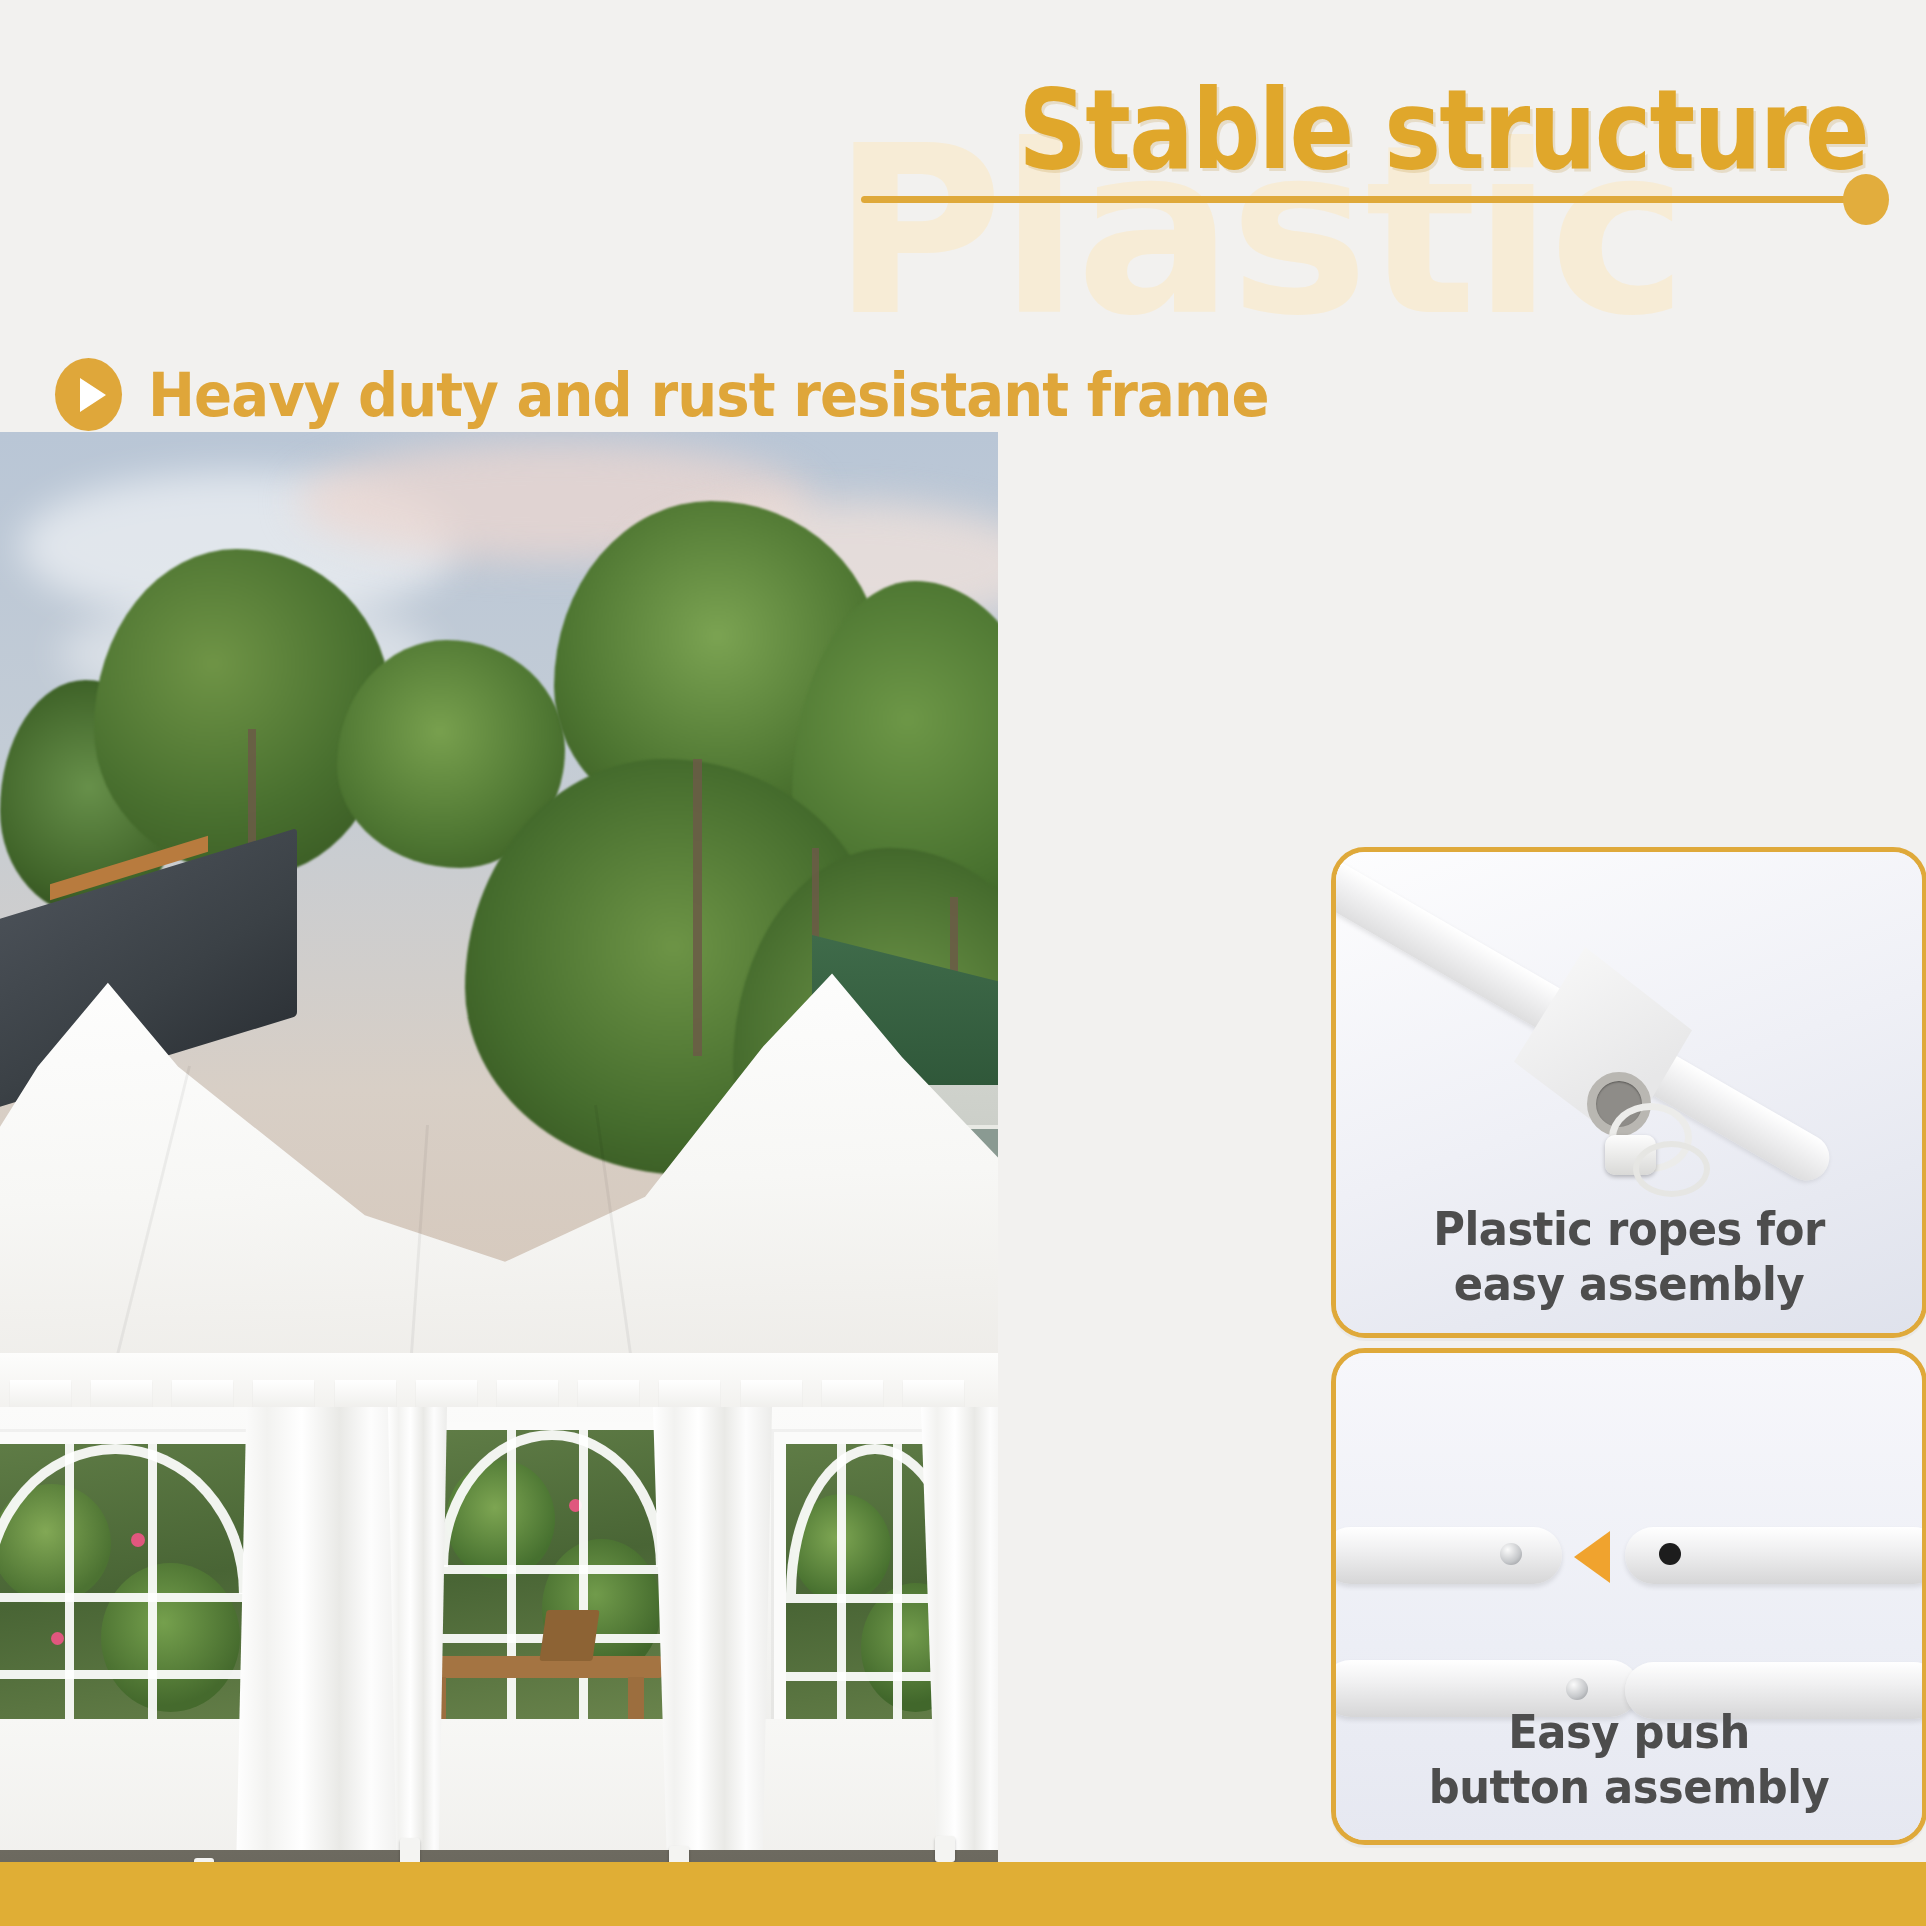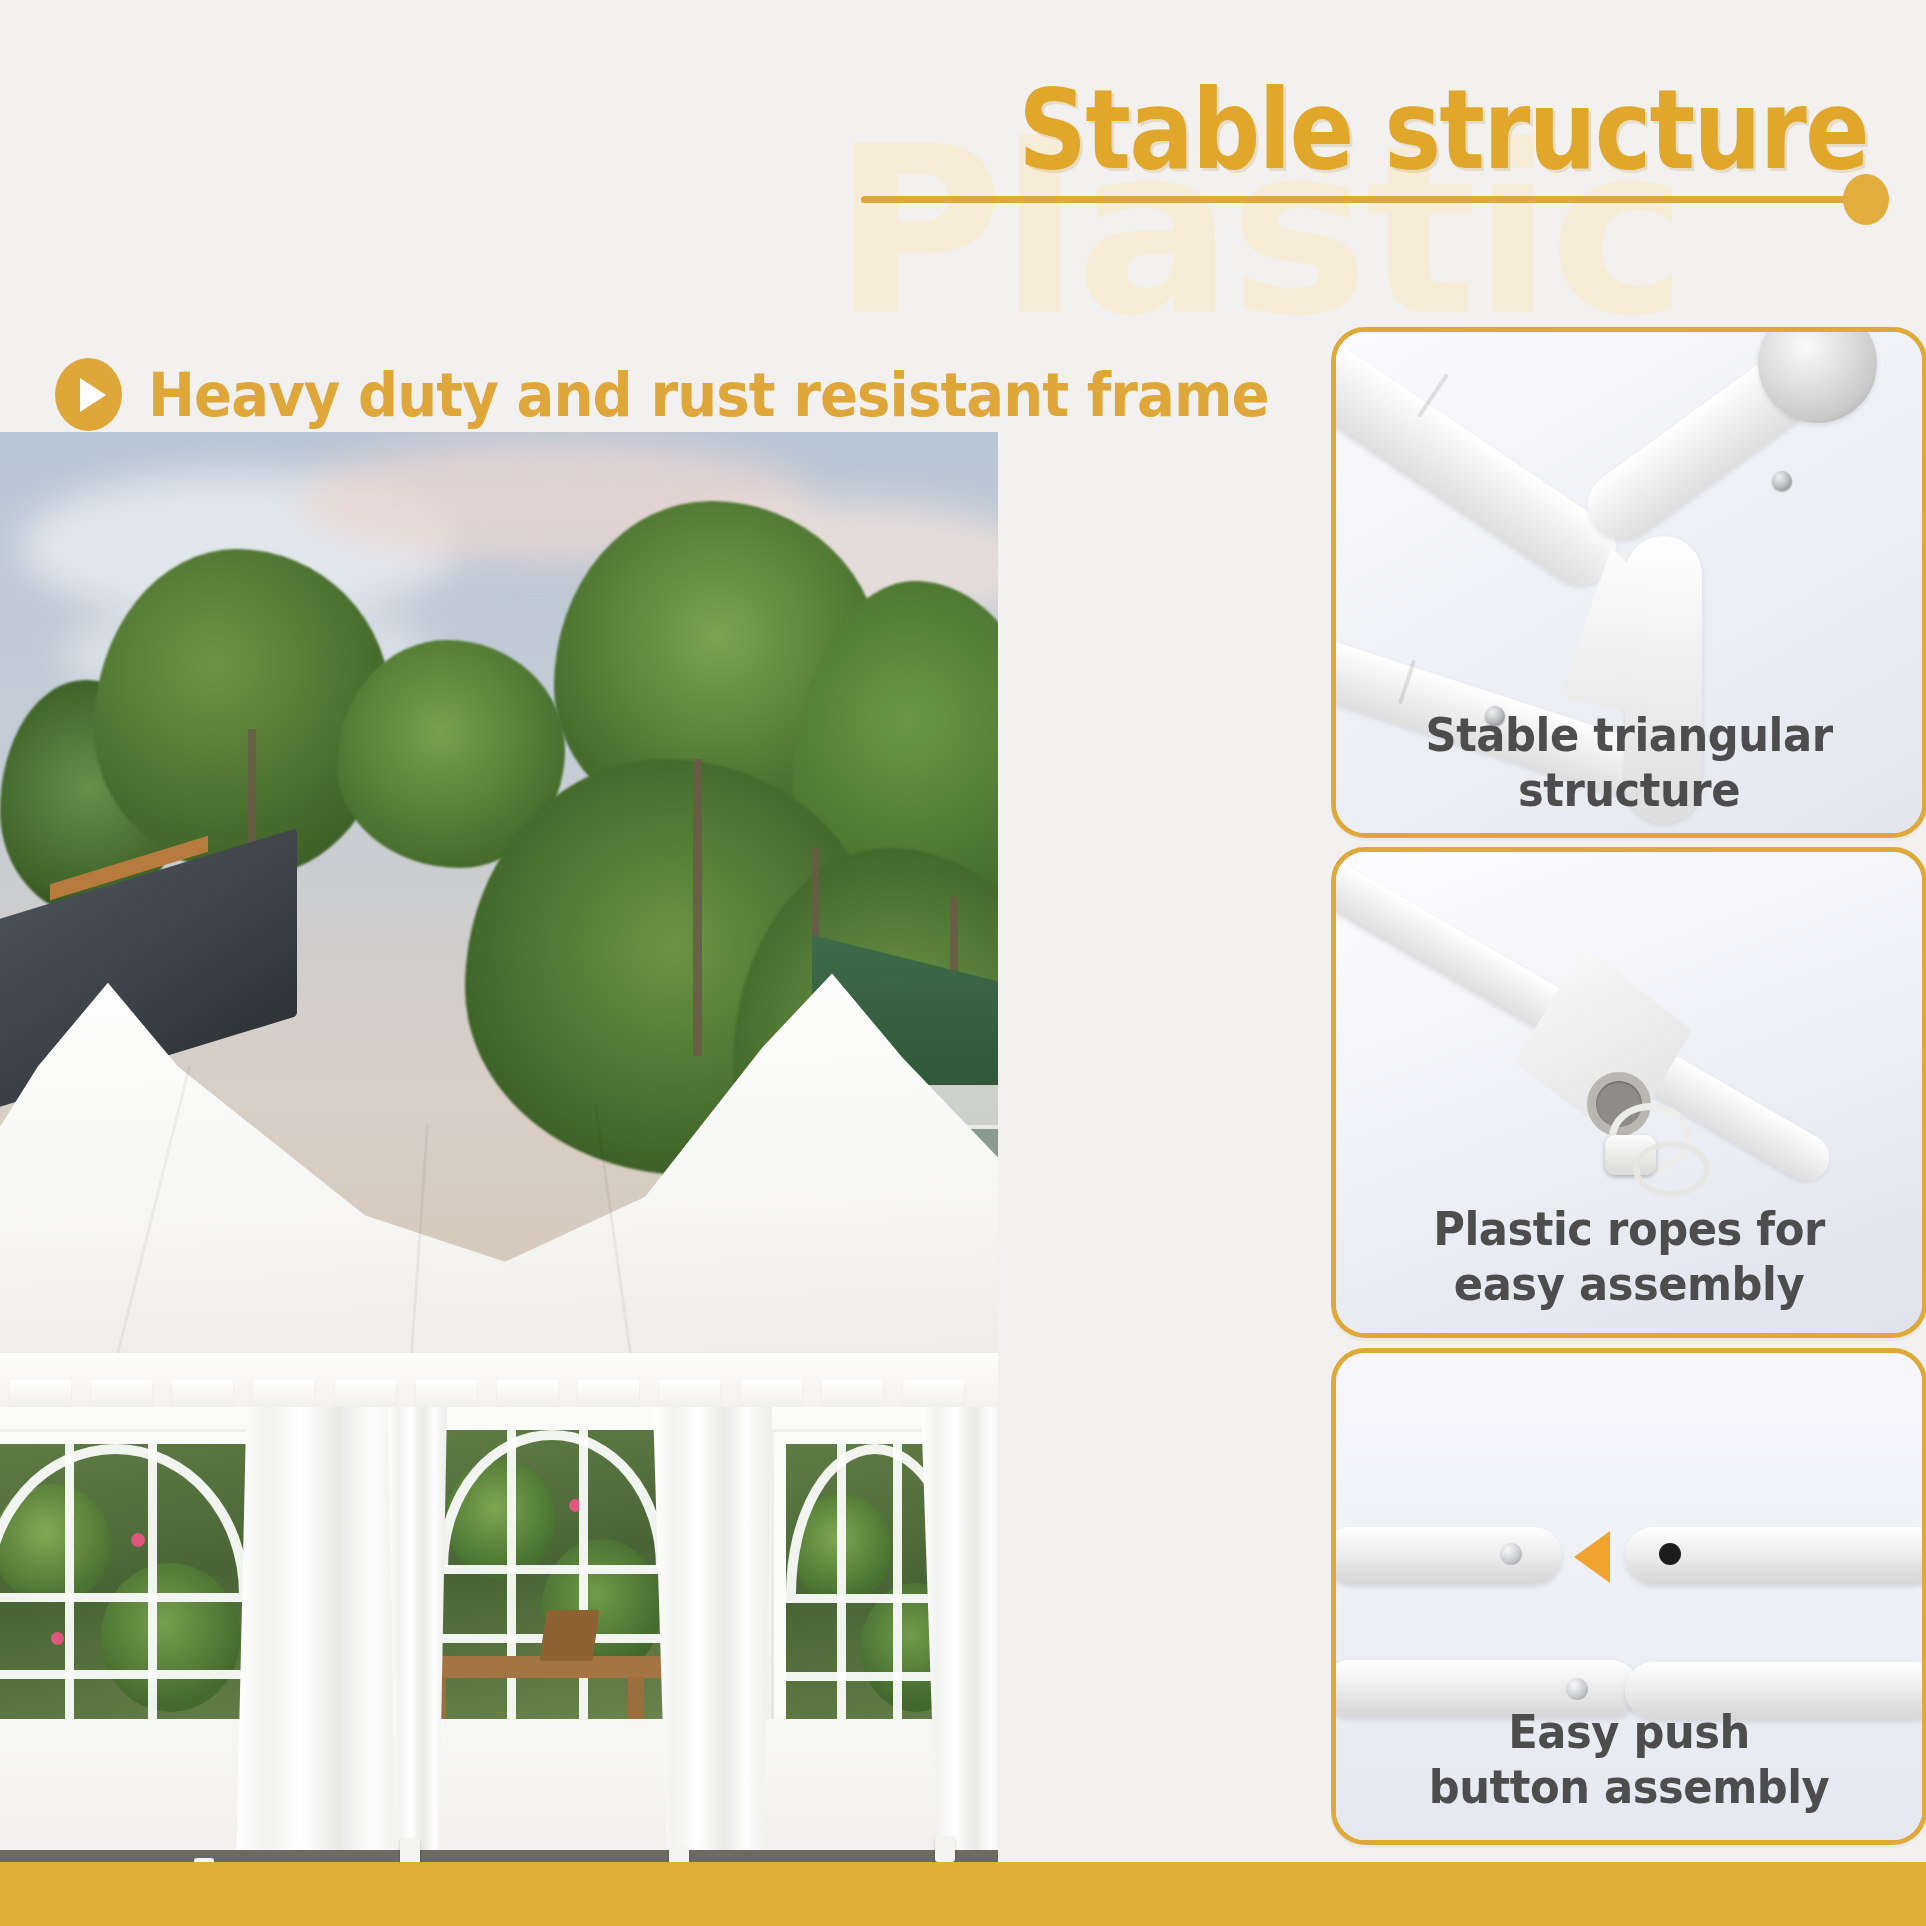--- a/index.html
+++ b/index.html
@@ -415,39 +415,20 @@
     <div class="curtain" style="left:653px;top:975px;width:119px;height:465px;clip-path:polygon(0 0,100% 0,92% 100%,12% 100%);"></div>
     <div class="curtain" style="left:921px;top:975px;width:89px;height:455px;clip-path:polygon(0 0,100% 0,100% 100%,18% 100%);"></div>
 
     <div class="ground"></div>
     <div class="pole-base" style="left:400px;top:1406px;"></div>
     <div class="pole-base" style="left:669px;top:1414px;"></div>
     <div class="pole-base" style="left:935px;top:1404px;"></div>
     <div class="pole-base" style="left:194px;top:1426px;"></div>
   </div>
 
-  <div class="card card-1">
-    <div class="card-photo">
-      <div class="j-bg"></div>
-      <div class="tube" style="left:-59px;top:-30px;width:426px;height:71px;transform:rotate(34deg);transform-origin:left top;"></div>
-      <div class="tube" style="left:238px;top:166px;width:297px;height:69px;transform:rotate(-36deg);transform-origin:left top;"></div>
-      <div class="tube" style="left:-40px;top:297px;width:376px;height:59px;transform:rotate(18deg);transform-origin:left top;"></div>
-      <div class="tube" style="left:289px;top:204px;width:77px;height:287px;border-radius:40px;"></div>
-      <div class="gusset" style="left:224px;top:216px;width:85px;height:168px;clip-path:polygon(60% 0,100% 18%,100% 100%,0 88%);opacity:.96;"></div>
-      <div class="tube-ring" style="left:95px;top:38px;width:4px;height:51px;transform:rotate(34deg);"></div>
-      <div class="tube-ring" style="left:69px;top:327px;width:4px;height:46px;transform:rotate(18deg);"></div>
-      <div class="screw" style="left:436px;top:139px;"></div>
-      <div class="screw" style="left:149px;top:374px;"></div>
-      <div class="tube" style="left:422px;top:-28px;width:119px;height:119px;border-radius:50%;background:radial-gradient(circle at 40% 35%,#fbfbfb,#c9c9ca 70%,#9a9a9b 100%);"></div>
-    </div>
-    <div class="card-cap">
-      <div>Stable triangular</div>
-      <div>structure</div>
-    </div>
-  </div>
 
   <div class="card card-3">
     <div class="card-photo">
       <div class="p-bg"></div>
       <div class="ppole" style="left:-14px;top:174px;width:240px;"></div>
       <div class="pbtn" style="left:164px;top:190px;"></div>
       <div class="arrow-l" style="left:238px;top:178px;"></div>
       <div class="ppole" style="left:289px;top:174px;width:317px;"></div>
       <div class="phole" style="left:323px;top:190px;"></div>
       <div class="ppole" style="left:-14px;top:307px;width:317px;"></div>

